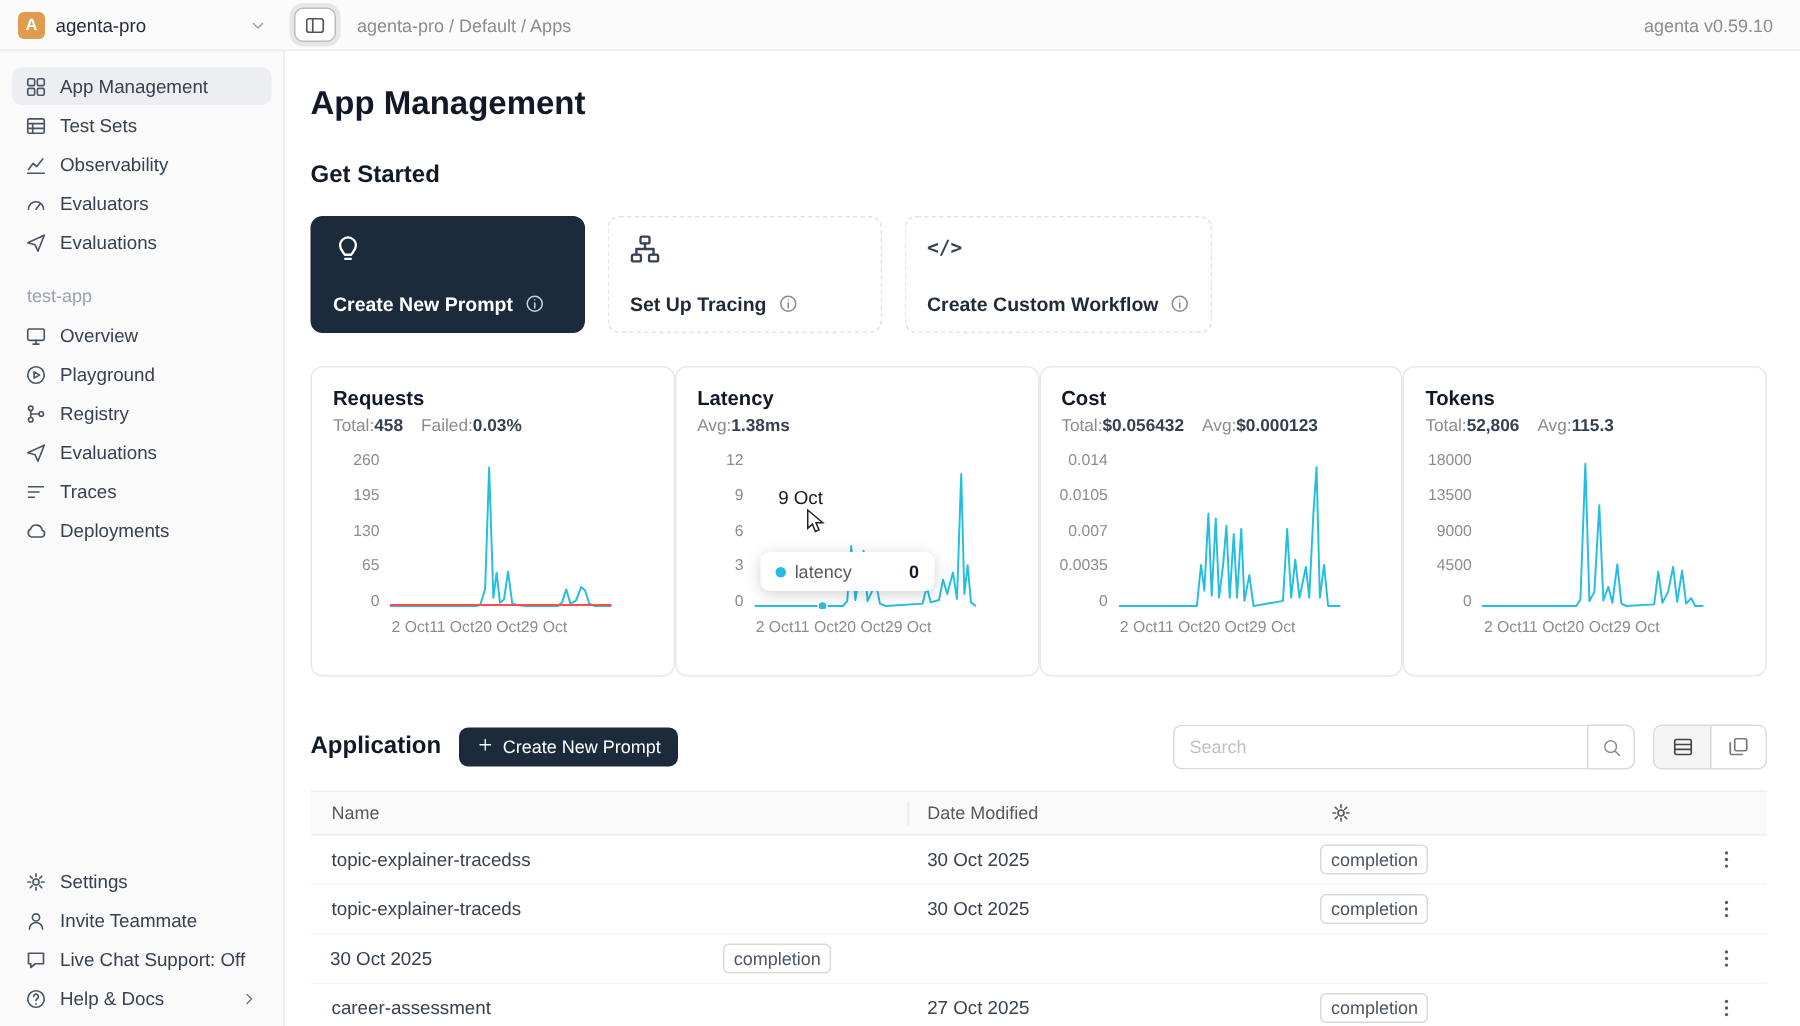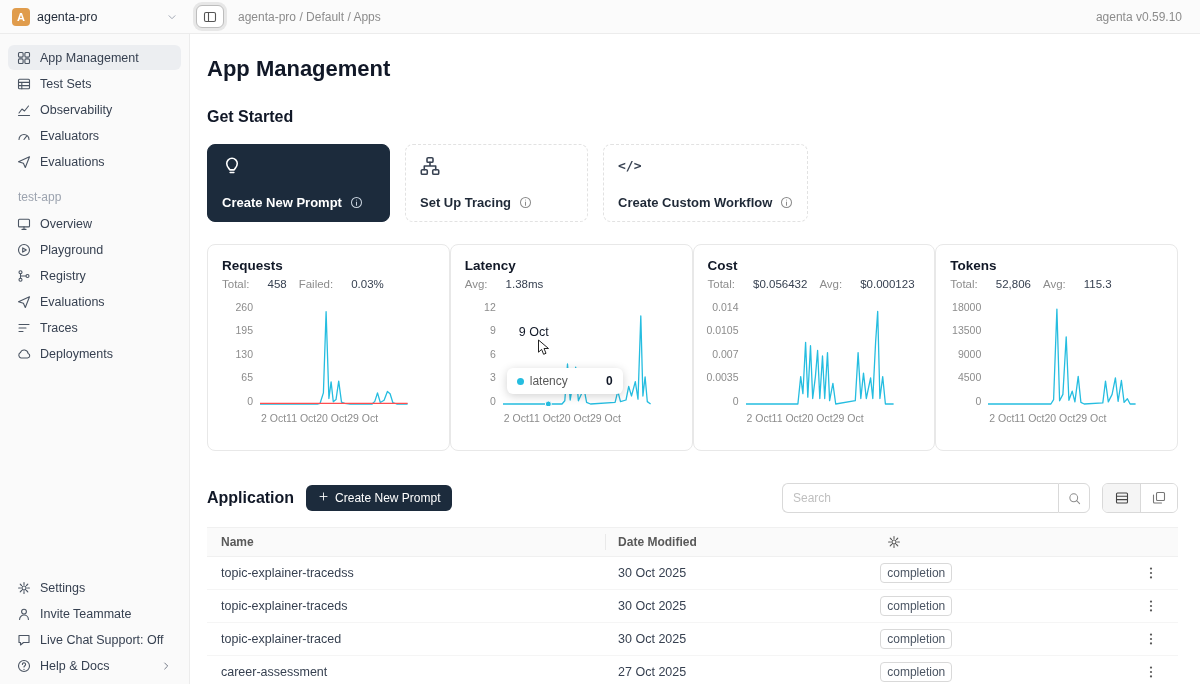--- a/index.html
+++ b/index.html
@@ -39,21 +39,21 @@
 .gs-bottom{display:flex;align-items:center;gap:8px}
 .gs-label{font-size:13px;font-weight:600;color:#1f2937}
 .gs-card.dark .gs-label{color:#fff}
 .code-glyph{font-family:"DejaVu Sans Mono",monospace;font-size:13px;font-weight:bold;color:#374151}
 .gs-info{display:flex}
 
 .stats-row{display:flex;margin-top:22px}
 .stat-card{flex:1;height:207px;border:1px solid #e8e8e8;border-radius:8px;padding:13px 14px;background:#fff;position:relative}
 .stat-title{font-size:13.5px;font-weight:600;color:#111827}
 .stat-sub{font-size:11.5px;margin-top:5px;color:#8c8c8c;display:flex;gap:12px}
-.m-val{color:#374151;font-weight:400;margin-left:18px}
+.m-val{color:#374151;font-weight:700;margin-left:0}
 .chart-row{display:flex;margin-top:12px;height:104px}
 .yaxis{width:38px;display:flex;flex-direction:column;justify-content:space-between;align-items:flex-end;
   padding-right:7px;font-size:10.5px;color:#8c8c8c;line-height:1}
 .plot{flex:1;position:relative}
 .xaxis{display:flex;justify-content:flex-start;margin-left:38px;margin-top:6px;font-size:10.5px;color:#8c8c8c;padding:0 1px}
 
 .tt-date{position:absolute;left:68px;top:80px;font-size:12.5px;font-weight:500;color:#111827;z-index:3}
 .cursor-icon{position:absolute;left:86px;top:94px;z-index:5}
 .tt-box{position:absolute;left:56px;top:123px;width:116px;background:#fff;border-radius:6px;
   box-shadow:0 2px 10px rgba(0,0,0,.18);display:flex;align-items:center;gap:6px;padding:6px 10px;font-size:12px;z-index:3}
@@ -71,21 +71,21 @@
 .search-input::placeholder{color:#bfbfbf}
 .search-btn{width:32px;height:30px;border:1px solid #d9d9d9;border-radius:0 6px 6px 0;background:#fff;
   display:flex;align-items:center;justify-content:center;cursor:pointer}
 .view-toggle{display:flex;border:1px solid #d9d9d9;border-radius:6px;overflow:hidden}
 .vt{width:37px;height:28px;background:#fff;border:none;display:flex;align-items:center;justify-content:center;cursor:pointer}
 .vt.active{background:#f5f5f5}
 .vt + .vt{border-left:1px solid #d9d9d9}
 
 .table{margin-top:14px}
 .t-head{display:flex;align-items:center;height:30px;background:#fafafa;border-top:1px solid #f0f0f0;
-  border-bottom:1px solid #f0f0f0;font-size:12px;color:#595959;font-weight:700}
+  border-bottom:1px solid #f0f0f0;font-size:12px;color:#595959;font-weight:400}
 .t-row{display:flex;align-items:center;height:33px;border-bottom:1px solid #f5f5f5;font-size:12.5px;color:#374151}
 .c-name{flex:0 0 41%;padding-left:14px}
 .c-date{flex:0 0 27%}
 .c-type{flex:1}
 .t-head .c-date,.t-head .c-type{border-left:1px solid #e9e9e9;padding-left:12px;height:16px;line-height:16px}
 .t-row .c-date,.t-row .c-type{padding-left:13px}
 .c-actions{width:54px;display:flex;justify-content:center;align-items:center}
 .pill{display:inline-block;border:1px solid #d9d9d9;border-radius:4px;padding:2px 6px;font-size:12px;color:#4b5563;background:#fff}
 .dots-btn{cursor:pointer;display:flex}
 .gear-head{cursor:pointer;display:flex}
@@ -471,21 +471,20 @@
               <span class="dots-btn">
                 <svg width="14" height="14" viewBox="0 0 14 14" fill="none" stroke="#595959" stroke-width="1.1" stroke-linecap="round" stroke-linejoin="round" style="color:#595959;flex:none">
                   <circle cx="7" cy="2.6" r="1.1" fill="currentColor" stroke="none"></circle>
                   <circle cx="7" cy="7" r="1.1" fill="currentColor" stroke="none"></circle>
                   <circle cx="7" cy="11.4" r="1.1" fill="currentColor" stroke="none"></circle>
                 </svg>
               </span>
             </div>
           </div>
           <div class="t-row">
-            <div class="c-name">topic-explainer-traced</div>
             <div class="c-date">30 Oct 2025</div>
             <div class="c-type"><span class="pill">completion</span></div>
             <div class="c-actions">
               <span class="dots-btn">
                 <svg width="14" height="14" viewBox="0 0 14 14" fill="none" stroke="#595959" stroke-width="1.1" stroke-linecap="round" stroke-linejoin="round" style="color:#595959;flex:none">
                   <circle cx="7" cy="2.6" r="1.1" fill="currentColor" stroke="none"></circle>
                   <circle cx="7" cy="7" r="1.1" fill="currentColor" stroke="none"></circle>
                   <circle cx="7" cy="11.4" r="1.1" fill="currentColor" stroke="none"></circle>
                 </svg>
               </span>

